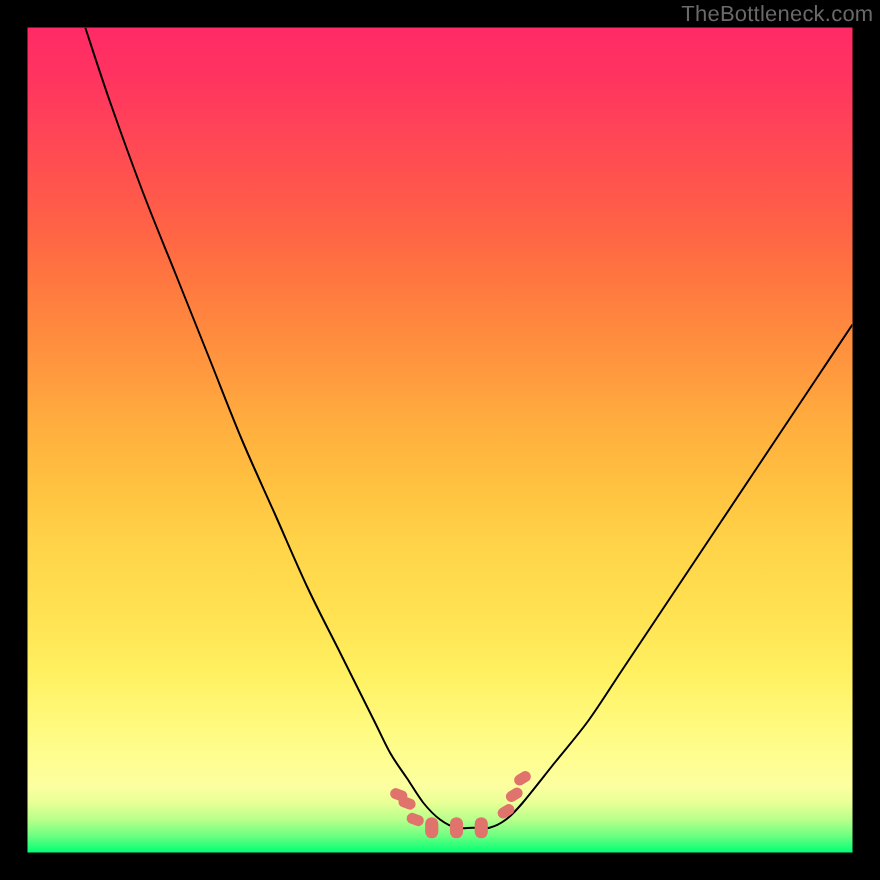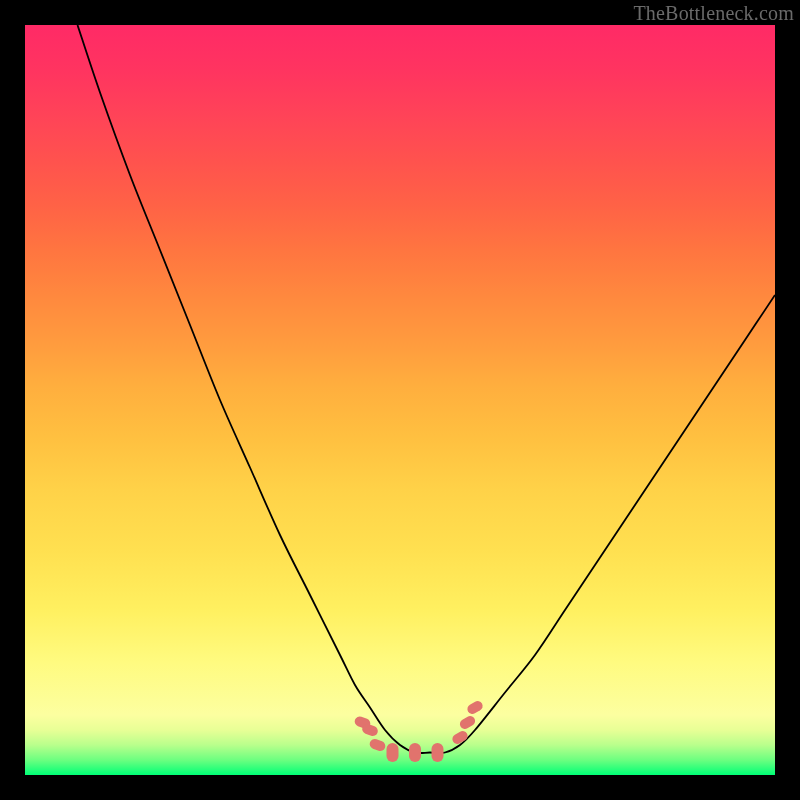--- a/index.html
+++ b/index.html
@@ -9,21 +9,20 @@
     height: 800px;
     background: #000;
     overflow: hidden;
     font-family: Arial, Helvetica, sans-serif;
   }
   .frame {
     position: relative;
     width: 800px;
     height: 576px;
     background: #000;
-    font-family: Liberation Serif, serif;
   }
   .plot-area {
     position: absolute;
     left: 25px;
     top: 25px;
     width: 750px;
     height: 750px;
     
     background: linear-gradient(
       to top,

